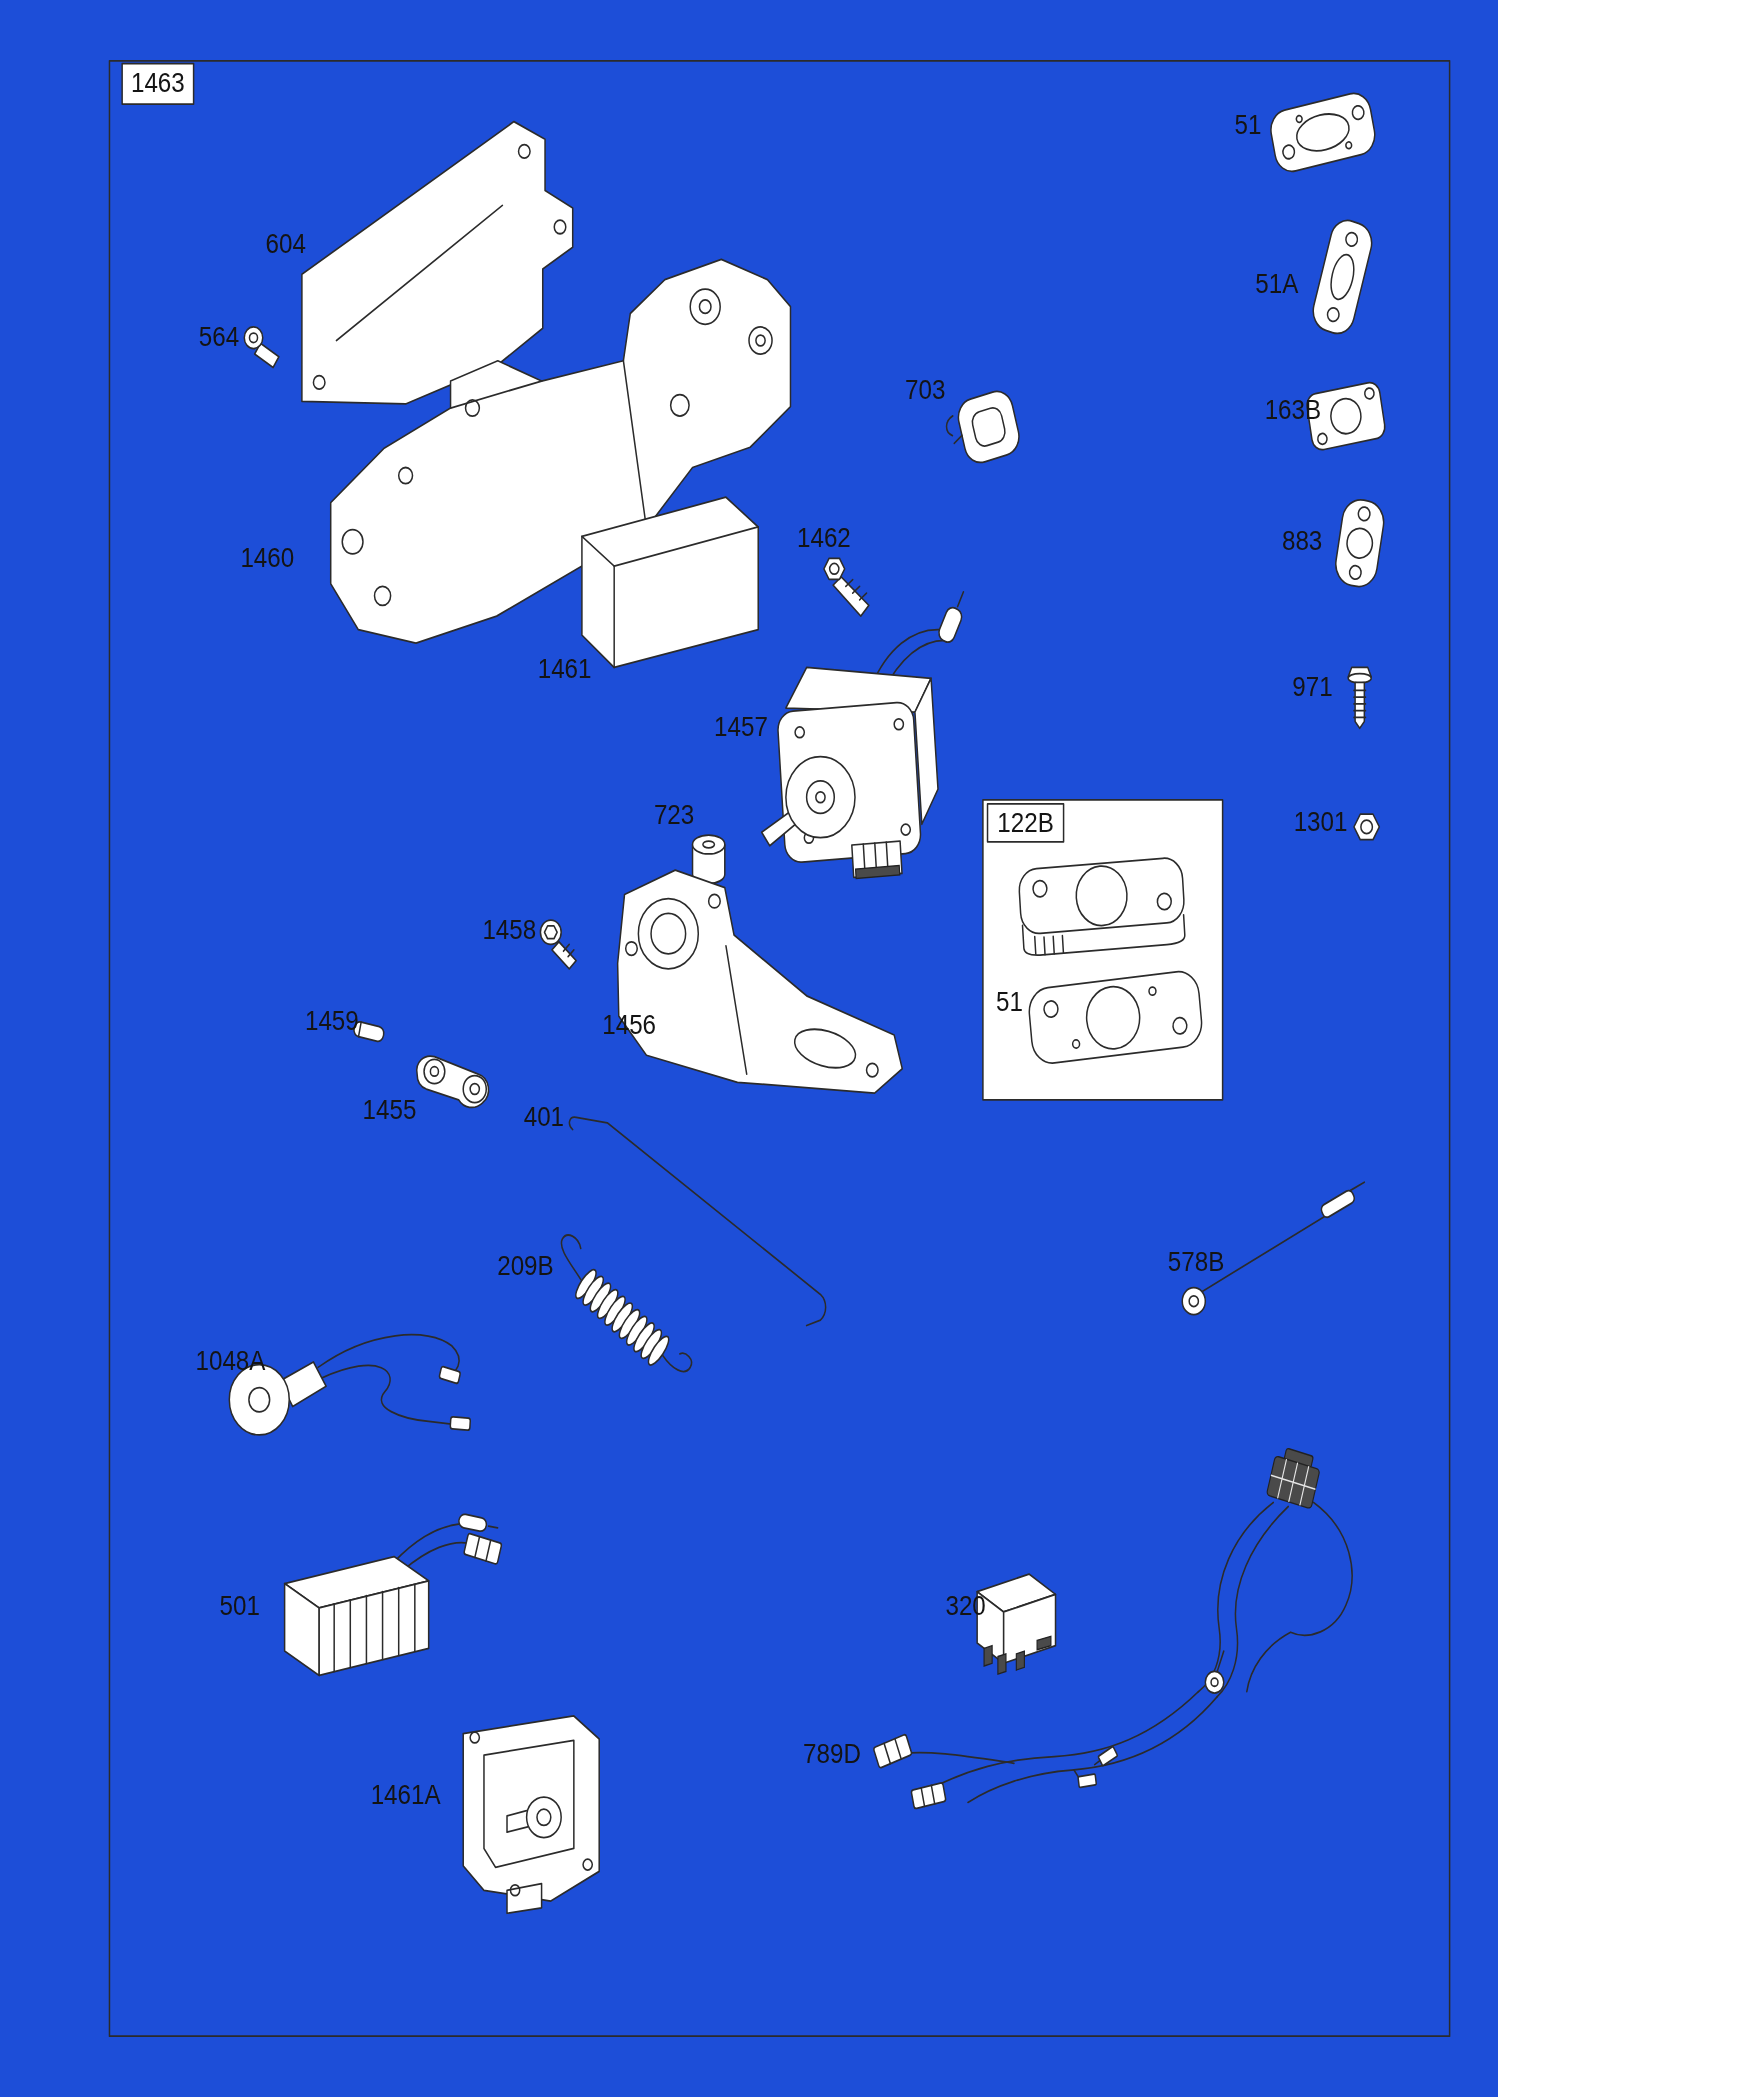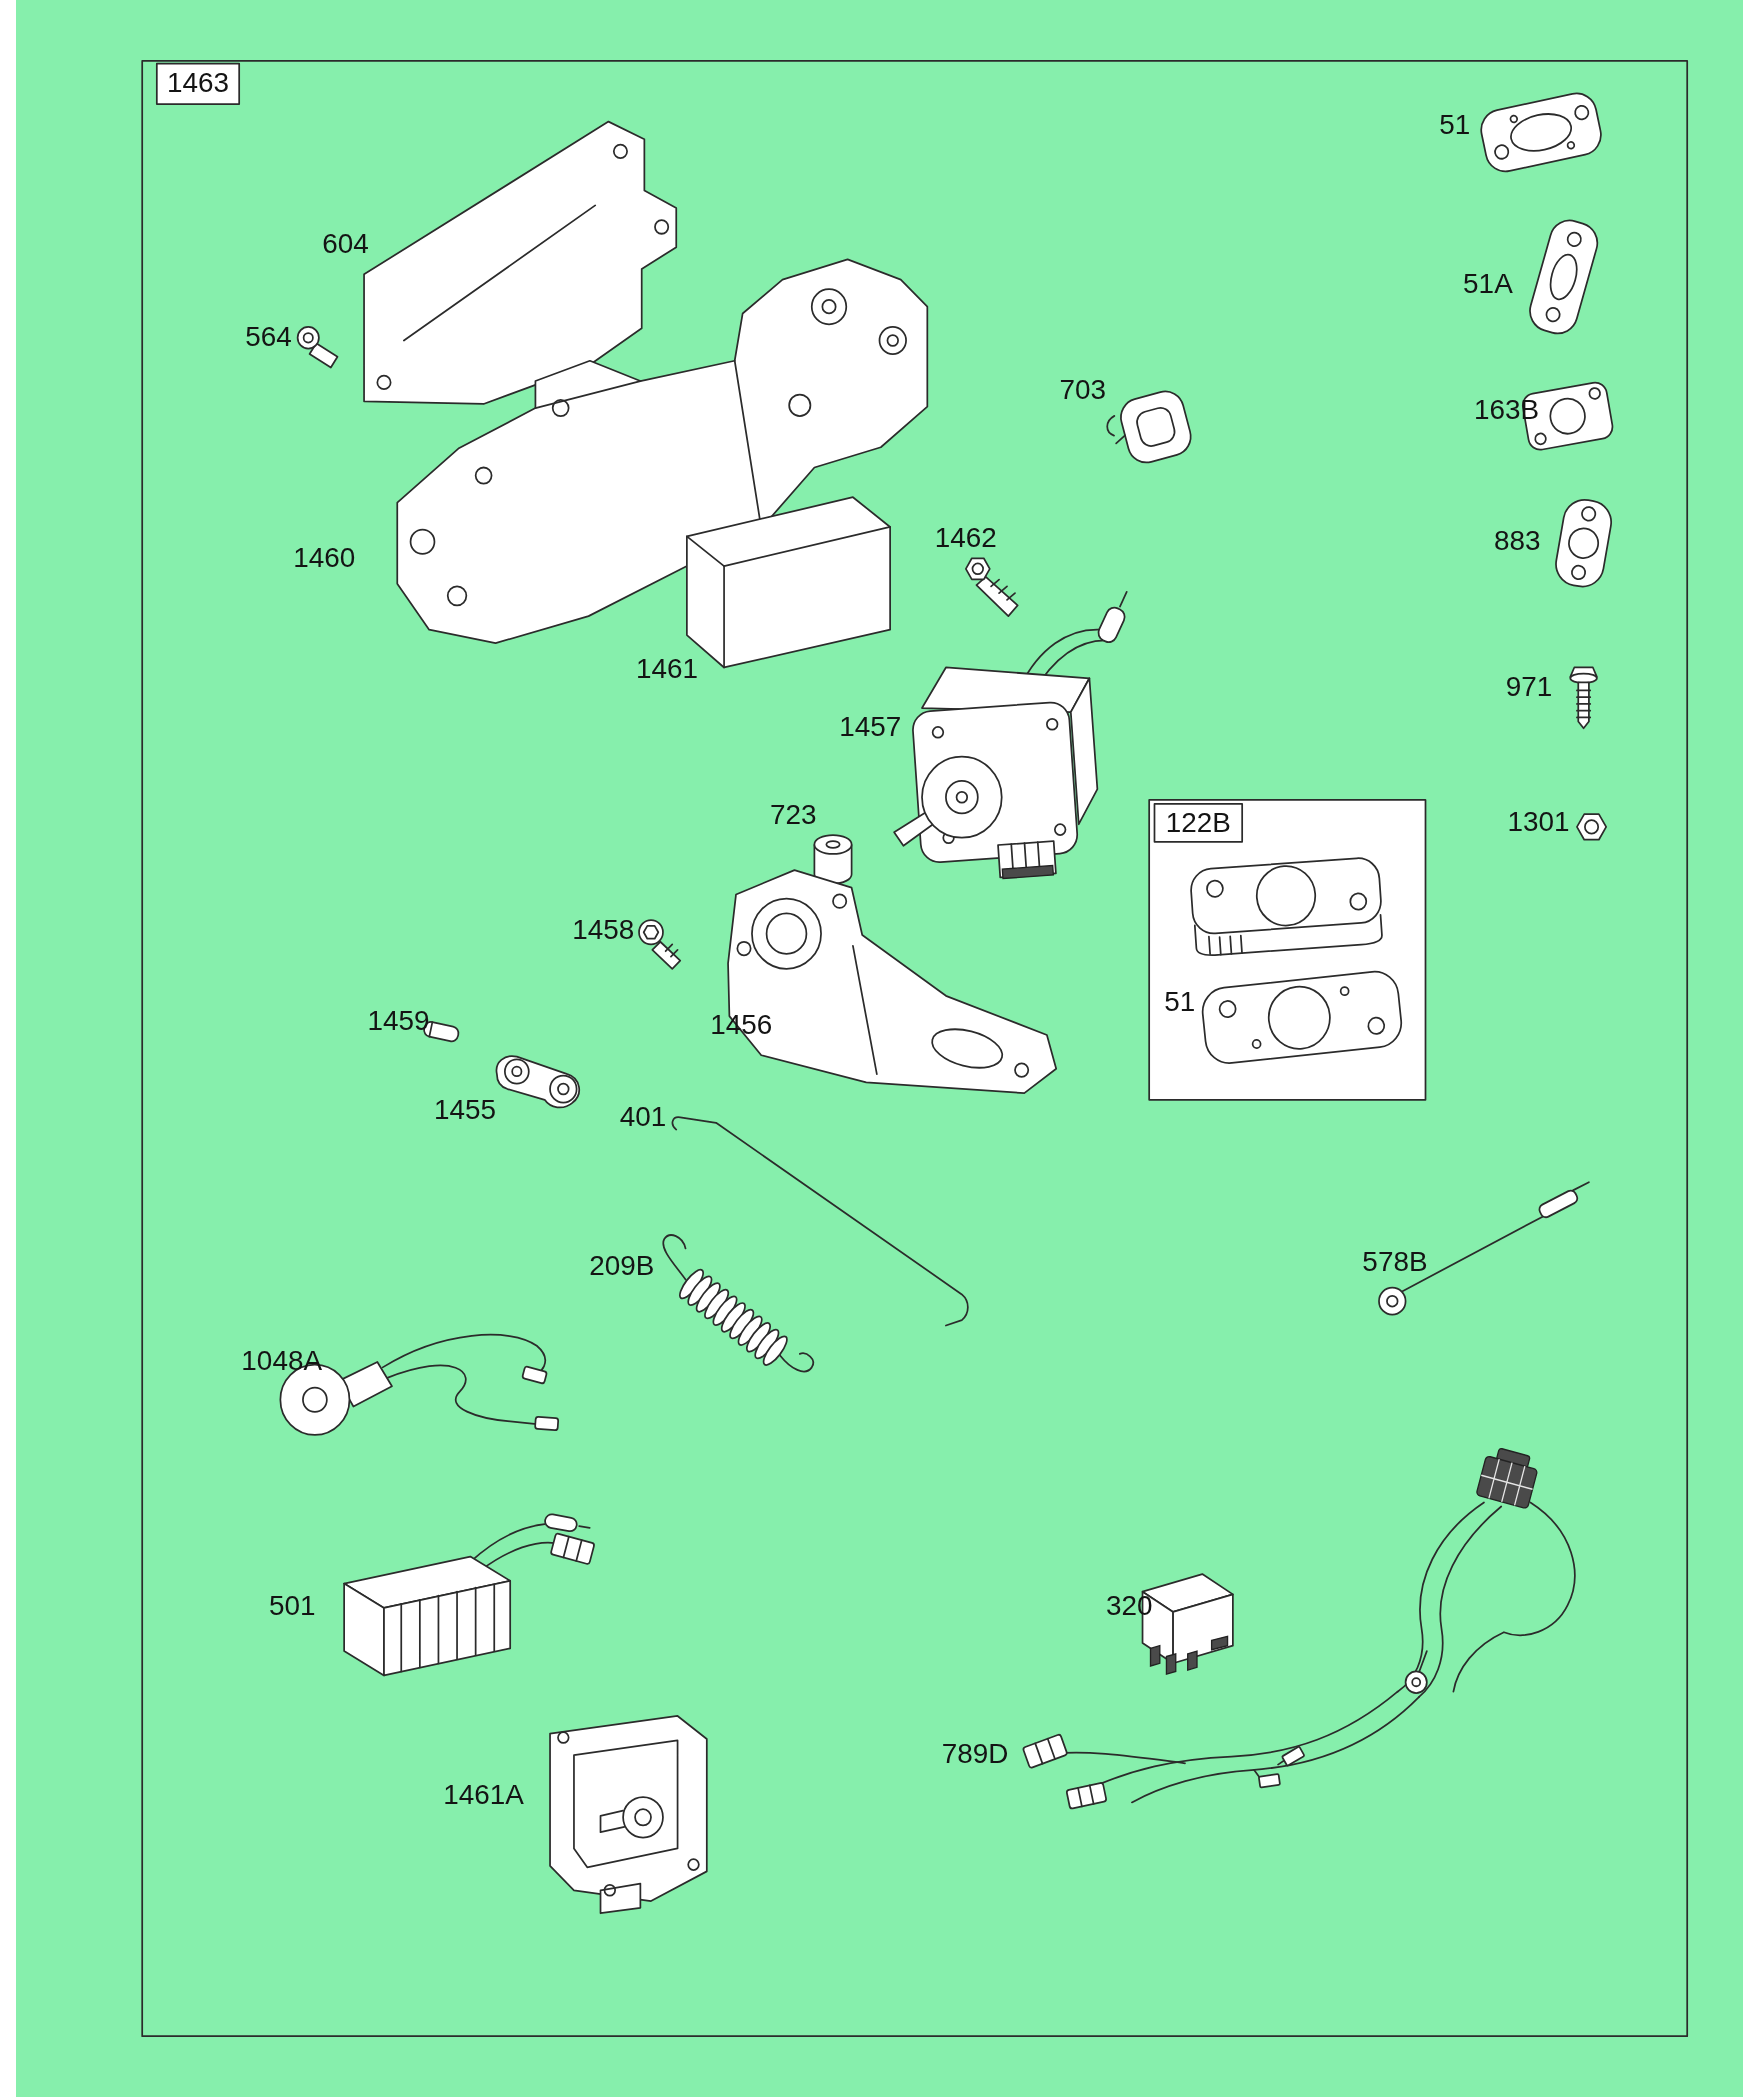--- a/index.html
+++ b/index.html
@@ -1,16 +1,16 @@
 <!DOCTYPE html>
 <html style="font-size:12px"><head>
 <meta charset="utf-8">
 <style>
   html,body{margin:0;padding:0;background:#ffffff;}
-  .page{position:relative;width:1727px;height:2097px;background:#86efac;overflow:hidden;margin-left:16px;}
+  .page{position:relative;width:1498px;height:2097px;background:#1d4ed8;overflow:hidden;}
   svg{display:block;width:100%;height:100%;}
   .ln{fill:none;stroke:#2b2b2b;stroke-width:1.3;stroke-linecap:round;stroke-linejoin:round;}
   .fw{fill:#ffffff;stroke:#2b2b2b;stroke-width:1.3;stroke-linejoin:round;}
   .dk{fill:#4a4a4a;stroke:#222222;stroke-width:1;}
   .gd{fill:none;stroke:#e5e5e5;stroke-width:1;}
   .lbl{font-family:"Liberation Sans","DejaVu Sans",sans-serif;font-size:21px;fill:#141414;}
 </style>
 </head>
 <body>
 

